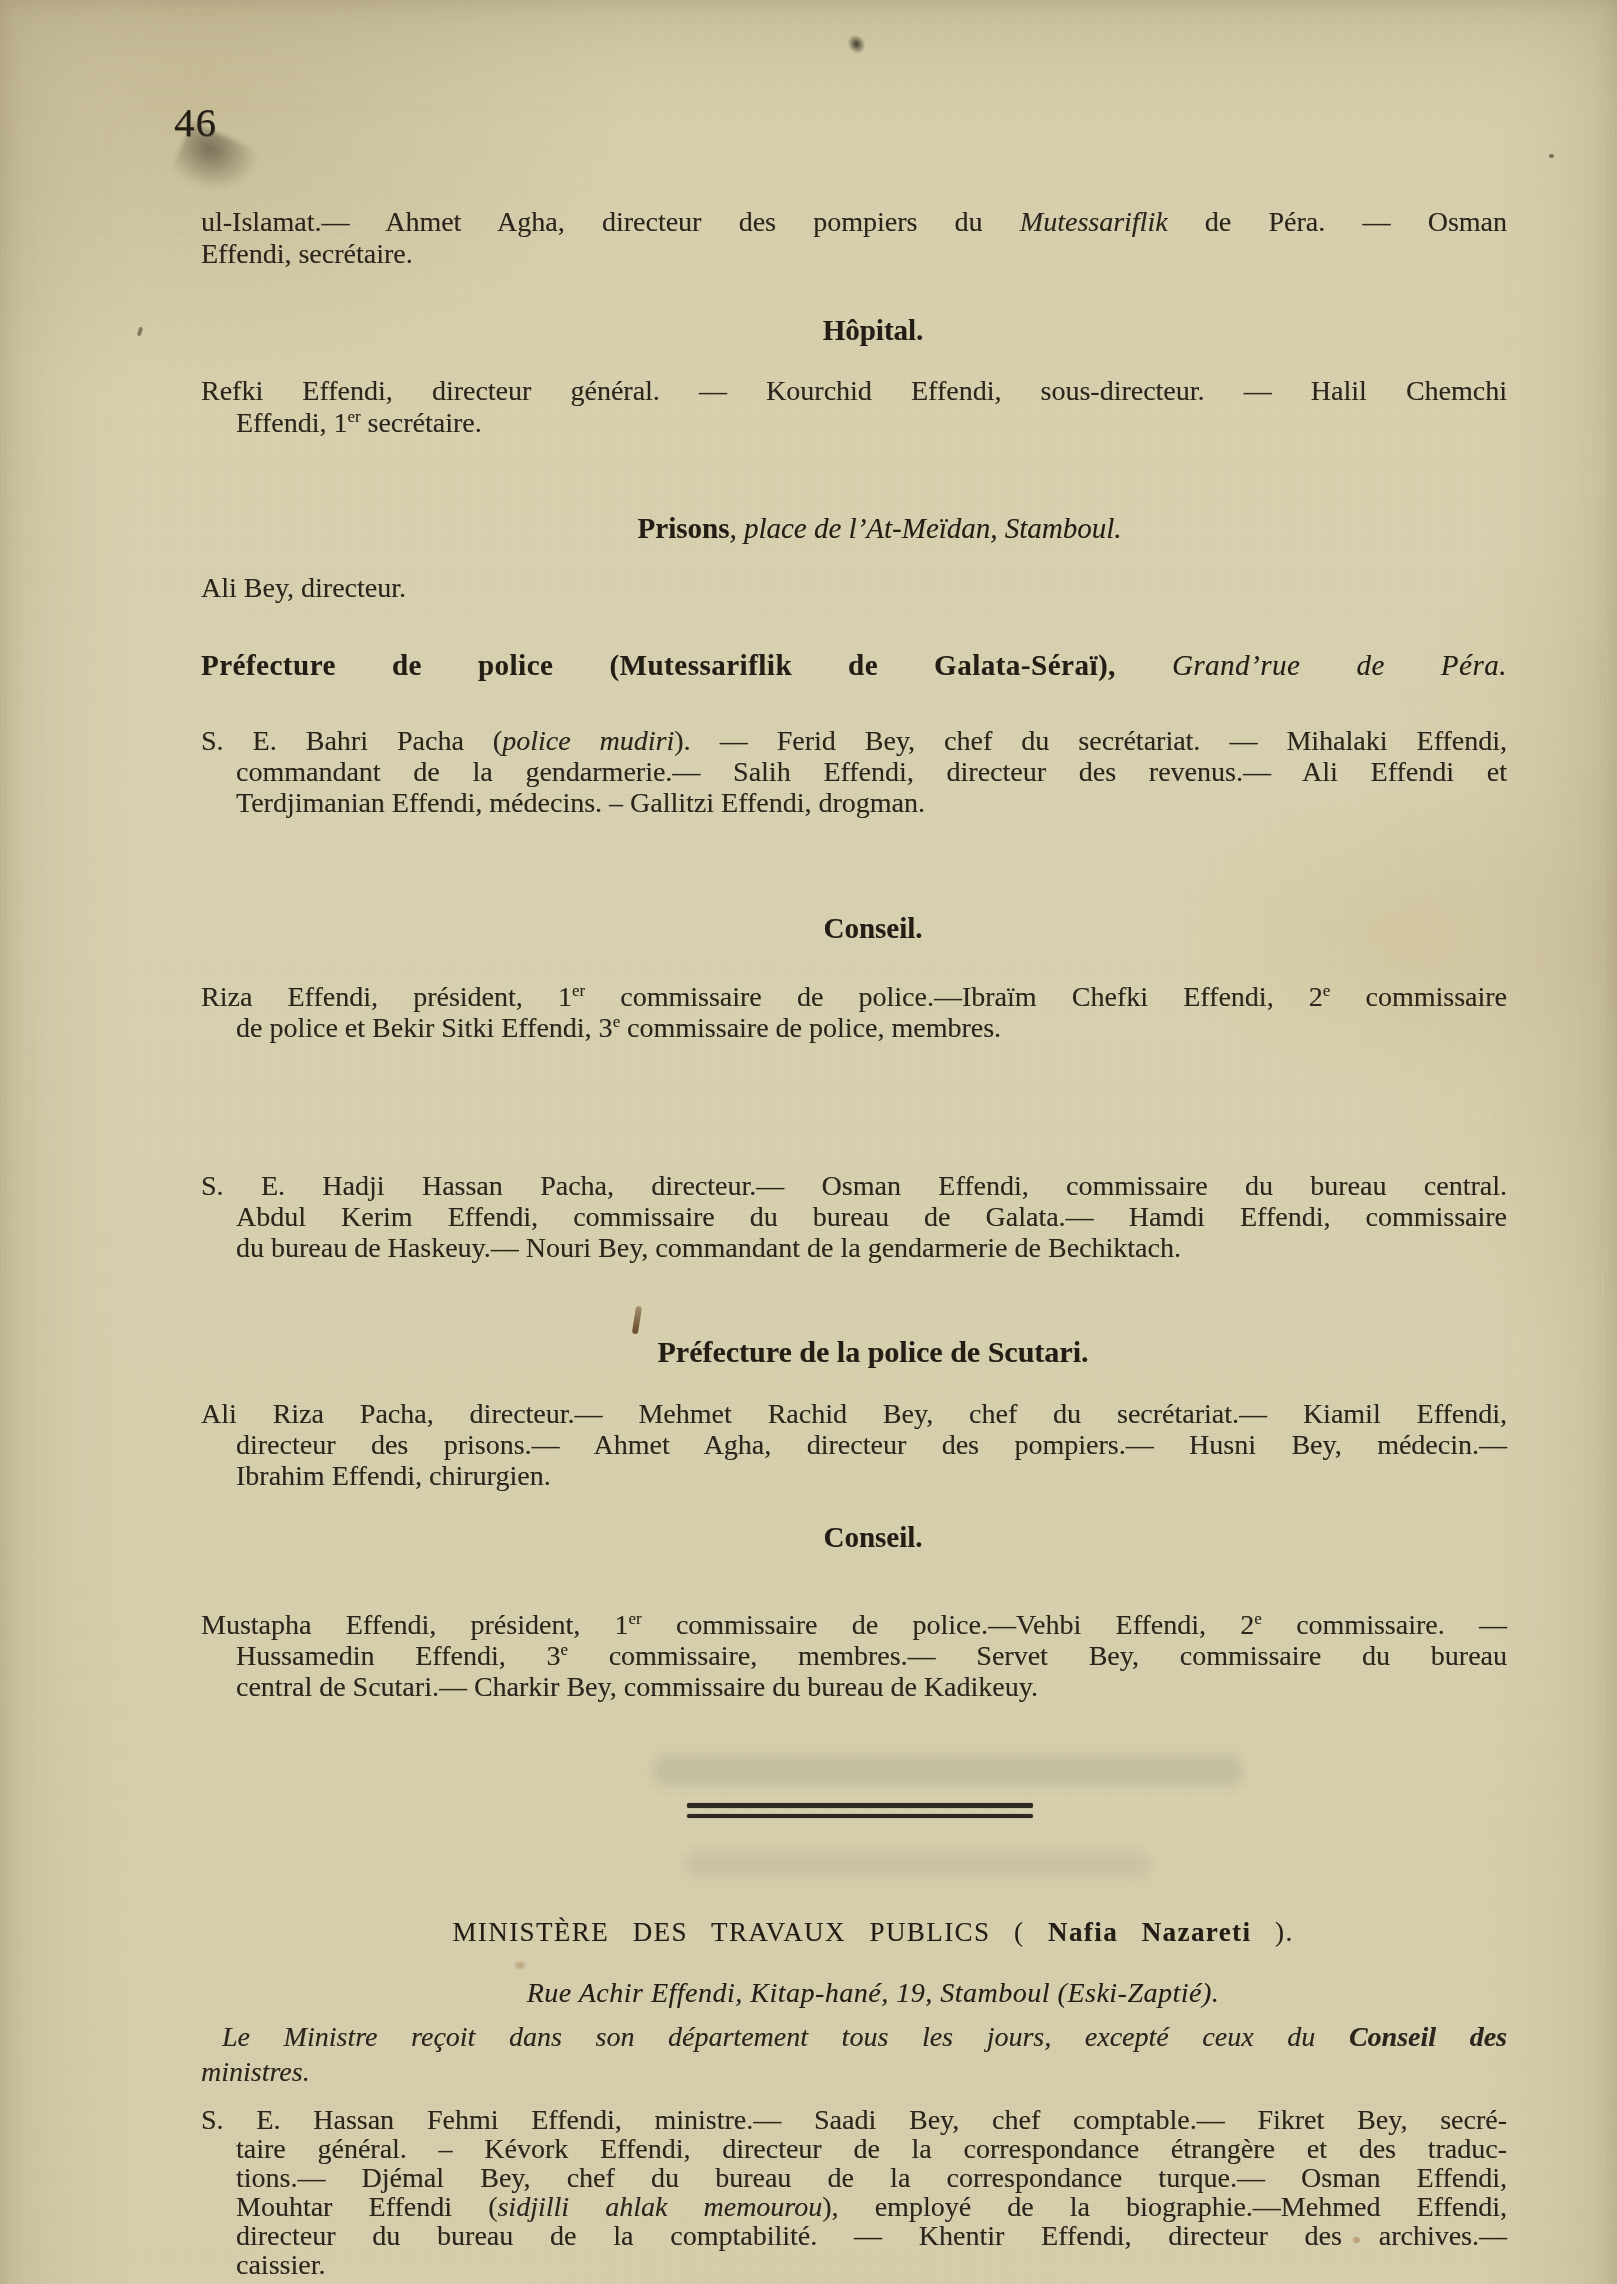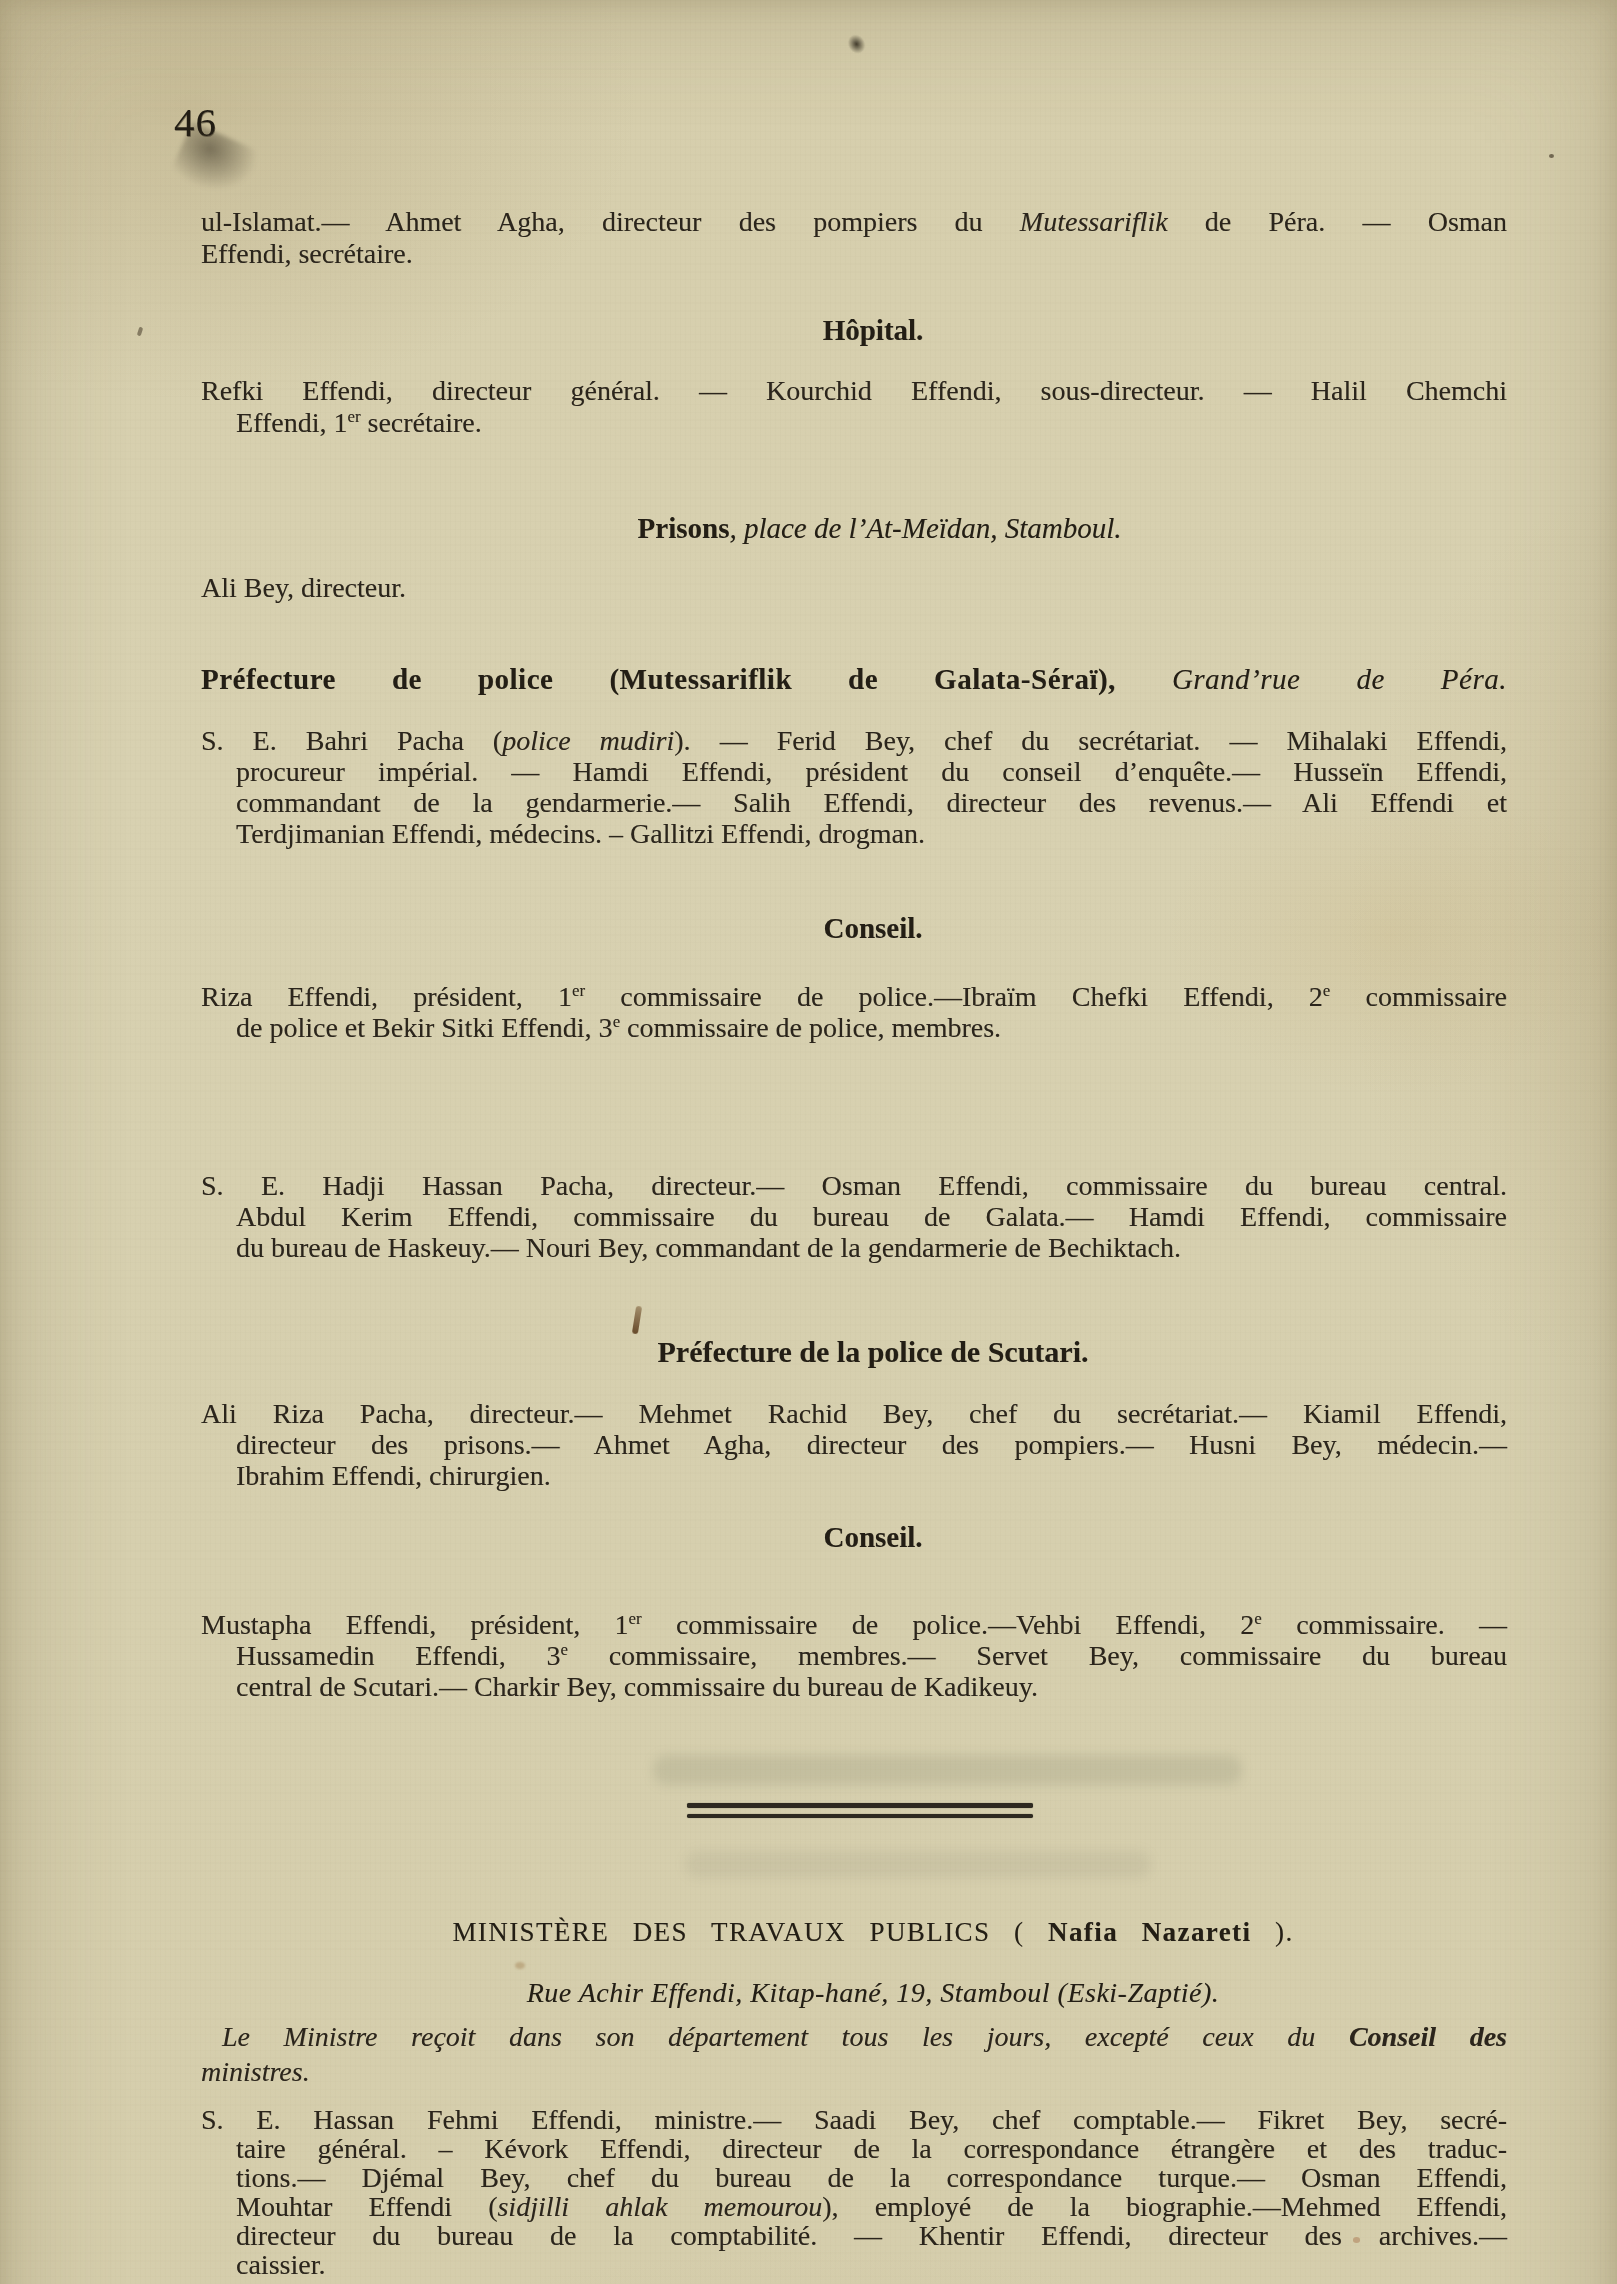--- a/index.html
+++ b/index.html
@@ -68,21 +68,21 @@
 
   #b-para-ul-islamat{top:206px}
   #b-para-ul-islamat .line{line-height:32px}
   #b-h-hopital{top:315px}
   #b-h-hopital .line{font-size:29px}
   #b-para-refki{top:375px}
   #b-para-refki .line{line-height:32px}
   #b-h-prisons{top:513px;transform:translateX(25.6px)}
   #b-h-prisons .line{font-size:29px}
   #b-para-alibey{top:572px}
-  #b-h-prefecture-galata{top:664px}
+  #b-h-prefecture-galata{top:650px}
   #b-h-prefecture-galata .line{font-size:29px;letter-spacing:0.5px}
   #b-para-bahri{top:725px}
   #b-h-conseil-1{top:913px}
   #b-h-conseil-1 .line{font-size:29px}
   #b-para-riza{top:981px}
   #b-h-bechiktach{top:1105px}
   #b-h-bechiktach .line{font-size:30px}
   #b-para-hadji{top:1170px}
   #b-h-scutari{top:1336px}
   #b-h-scutari .line{font-size:30px}
@@ -152,21 +152,20 @@
         <div class="line last"><span class="s-b">Prisons</span><span class="s-i">, place de l’At-Meïdan, Stamboul.</span></div>
       </div>
       <div id="b-para-alibey" class="block para">
         <div class="line last"><span>Ali Bey, directeur.</span></div>
       </div>
       <div id="b-h-prefecture-galata" class="block fhead">
         <div class="line"><span class="s-b">Préfecture de police (Mutessariflik de Galata-Séraï),</span><span class="s-i"> Grand’rue de Péra.</span></div>
       </div>
       <div id="b-para-bahri" class="block para">
         <div class="line"><span>S. E. Bahri Pacha (</span><span class="s-i">police mudiri</span><span>). — Ferid Bey, chef du secrétariat. — Mihalaki Effendi,</span></div>
-        <div class="line cont"><span>procureur impérial. — Hamdi Effendi, président du conseil d’enquête.— Husseïn Effendi,</span></div>
         <div class="line cont"><span>commandant de la gendarmerie.— Salih Effendi, directeur des revenus.— Ali Effendi et</span></div>
         <div class="line cont last"><span>Terdjimanian Effendi, médecins. – Gallitzi Effendi, drogman.</span></div>
       </div>
       <div id="b-h-conseil-1" class="block chead">
         <div class="line last"><span class="s-b">Conseil.</span></div>
       </div>
       <div id="b-para-riza" class="block para">
         <div class="line"><span>Riza Effendi, président, 1</span><span class="s-sup">er</span><span> commissaire de police.—Ibraïm Chefki Effendi, 2</span><span class="s-sup">e</span><span> commissaire</span></div>
         <div class="line cont last"><span>de police et Bekir Sitki Effendi, 3</span><span class="s-sup">e</span><span> commissaire de police, membres.</span></div>
       </div>

